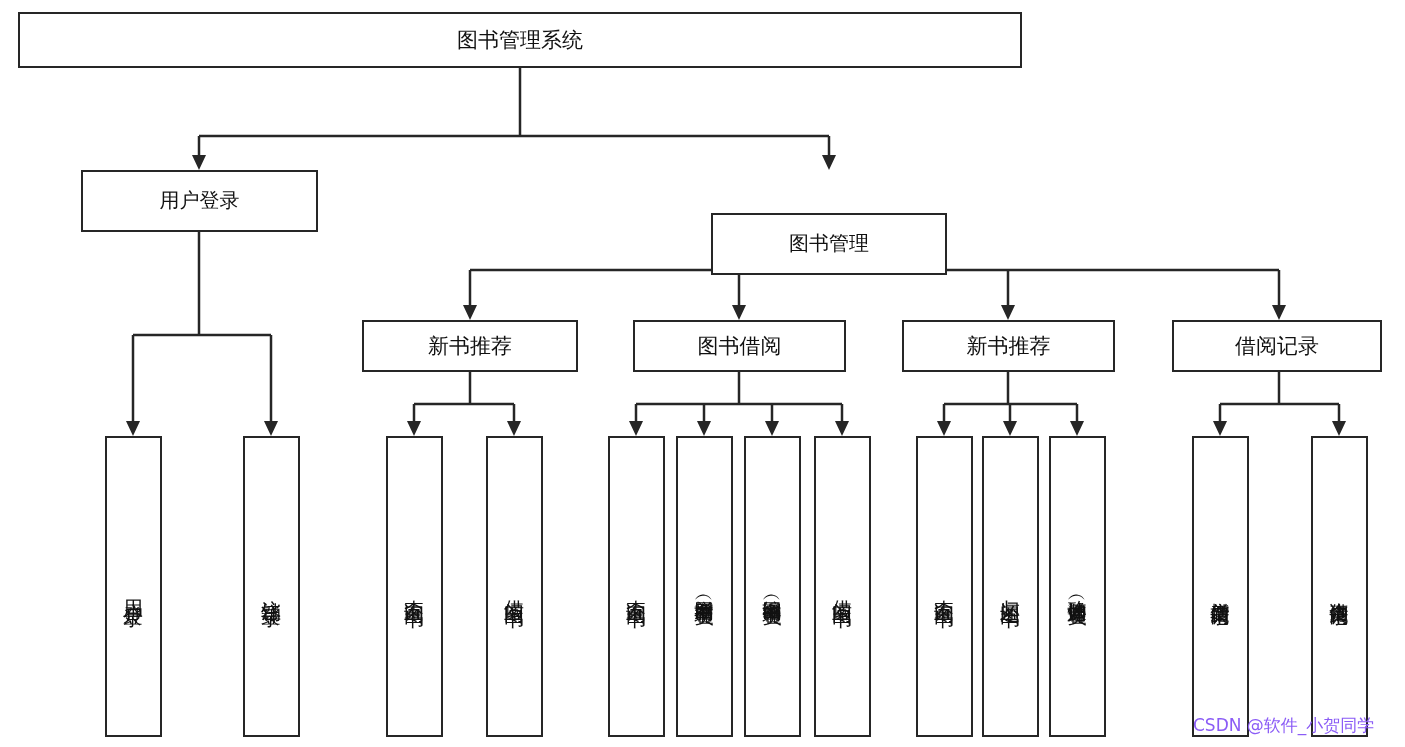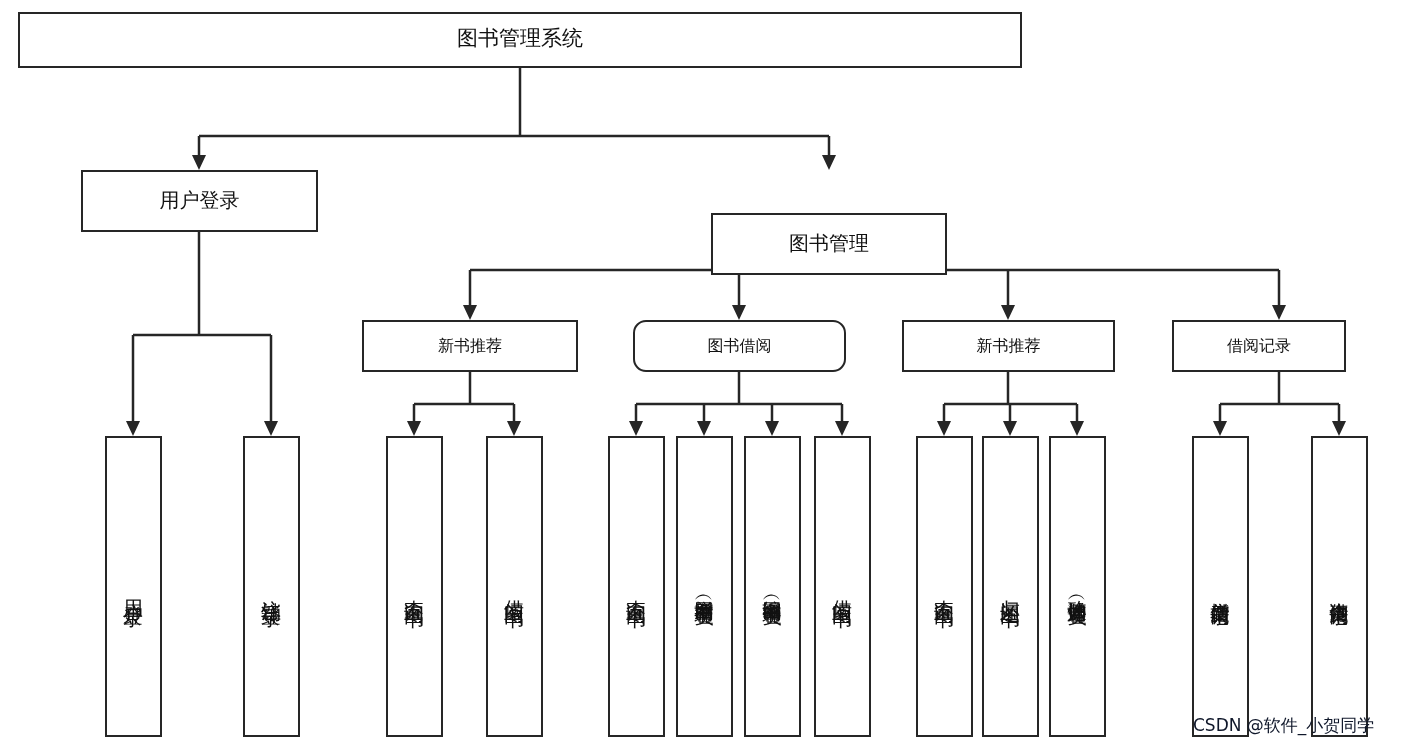--- a/index.html
+++ b/index.html
@@ -37,38 +37,38 @@
   }
   .node .label {
     text-align: center;
     line-height: 1.18;
     white-space: nowrap;
   }
   
   .tier-root .label { font-size: 21px; }
   
   .tier-1 .label { font-size: 20px; }
-  .tier-2 .label { font-size: 16px; }
+  .tier-2 .label { font-size: 21px; }
   
   .leaf .label {
     writing-mode: vertical-rl;
     text-orientation: upright;
     font-size: 20px;
     letter-spacing: 3px;
     line-height: 1;
     white-space: nowrap;
     margin-top: 6px;
   }
   .leaf.tall-text .label { font-size: 19px; letter-spacing: 1px; }
   .watermark {
     position: absolute;
     left: 1193px;
     top: 714px;
     font-size: 17px;
-    color: #0f172a;
+    color: #8b5cf6;
     white-space: nowrap;
     z-index: 3;
     font-family: "DejaVu Sans", "Liberation Sans", sans-serif;
   }
 </style>
 </head>
 <body>
 
 <div id="canvas">
 
@@ -121,39 +121,39 @@
       <polygon points="1003,421 1017,421 1010,436" fill="#262626"></polygon>
       <line x1="1077" y1="404" x2="1077" y2="421" stroke="#262626" stroke-width="2.5"></line>
       <polygon points="1070,421 1084,421 1077,436" fill="#262626"></polygon>
       <line x1="1220" y1="404" x2="1220" y2="421" stroke="#262626" stroke-width="2.5"></line>
       <polygon points="1213,421 1227,421 1220,436" fill="#262626"></polygon>
       <line x1="1339" y1="404" x2="1339" y2="421" stroke="#262626" stroke-width="2.5"></line>
       <polygon points="1332,421 1346,421 1339,436" fill="#262626"></polygon>
     </svg>
 
   <div id="nodes">
-      <div class="node tier-root" style="left: 18px; top: 12px; width: 1004px; height: 56px; border-color: rgb(38, 38, 38); font-family: Liberation Mono, monospace;">
+      <div class="node tier-root" style="left: 18px; top: 12px; width: 1004px; height: 56px; border-color: rgb(38, 38, 38);">
         <span class="label">图书管理系统</span>
       </div>
       <div class="node tier-1" style="left: 81px; top: 170px; width: 237px; height: 62px; border-color: rgb(38, 38, 38);">
         <span class="label">用户登录</span>
       </div>
       <div class="node tier-1" style="left: 711px; top: 170px; width: 236px; height: 62px; border-color: rgb(38, 38, 38); margin-top: 43px;">
         <span class="label">图书管理</span>
       </div>
       <div class="node tier-2" style="left: 362px; top: 320px; width: 216px; height: 52px; border-color: rgb(38, 38, 38);">
         <span class="label">新书推荐</span>
       </div>
-      <div class="node tier-2" style="left: 633px; top: 320px; width: 213px; height: 52px; border-color: rgb(38, 38, 38); border-radius: 13px;">
+      <div class="node tier-2" style="left: 633px; top: 320px; width: 213px; height: 52px; border-color: rgb(38, 38, 38);">
         <span class="label">图书借阅</span>
       </div>
       <div class="node tier-2" style="left: 902px; top: 320px; width: 213px; height: 52px; border-color: rgb(38, 38, 38);">
         <span class="label">新书推荐</span>
       </div>
-      <div class="node tier-2" style="left: 1172px; top: 320px; width: 174px; height: 52px; border-color: rgb(38, 38, 38); align-items: center;">
+      <div class="node tier-2" style="left: 1172px; top: 320px; width: 210px; height: 52px; border-color: rgb(38, 38, 38); align-items: center;">
         <span class="label">借阅记录</span>
       </div>
       <div class="node leaf" style="left: 105px; top: 436px; width: 57px; height: 301px; border-color: rgb(38, 38, 38);">
         <span class="label">用户登录</span>
       </div>
       <div class="node leaf" style="left: 243px; top: 436px; width: 57px; height: 301px; border-color: rgb(38, 38, 38);">
         <span class="label">注销登录</span>
       </div>
       <div class="node leaf" style="left: 386px; top: 436px; width: 57px; height: 301px; border-color: rgb(38, 38, 38);">
         <span class="label">查询图书</span>

